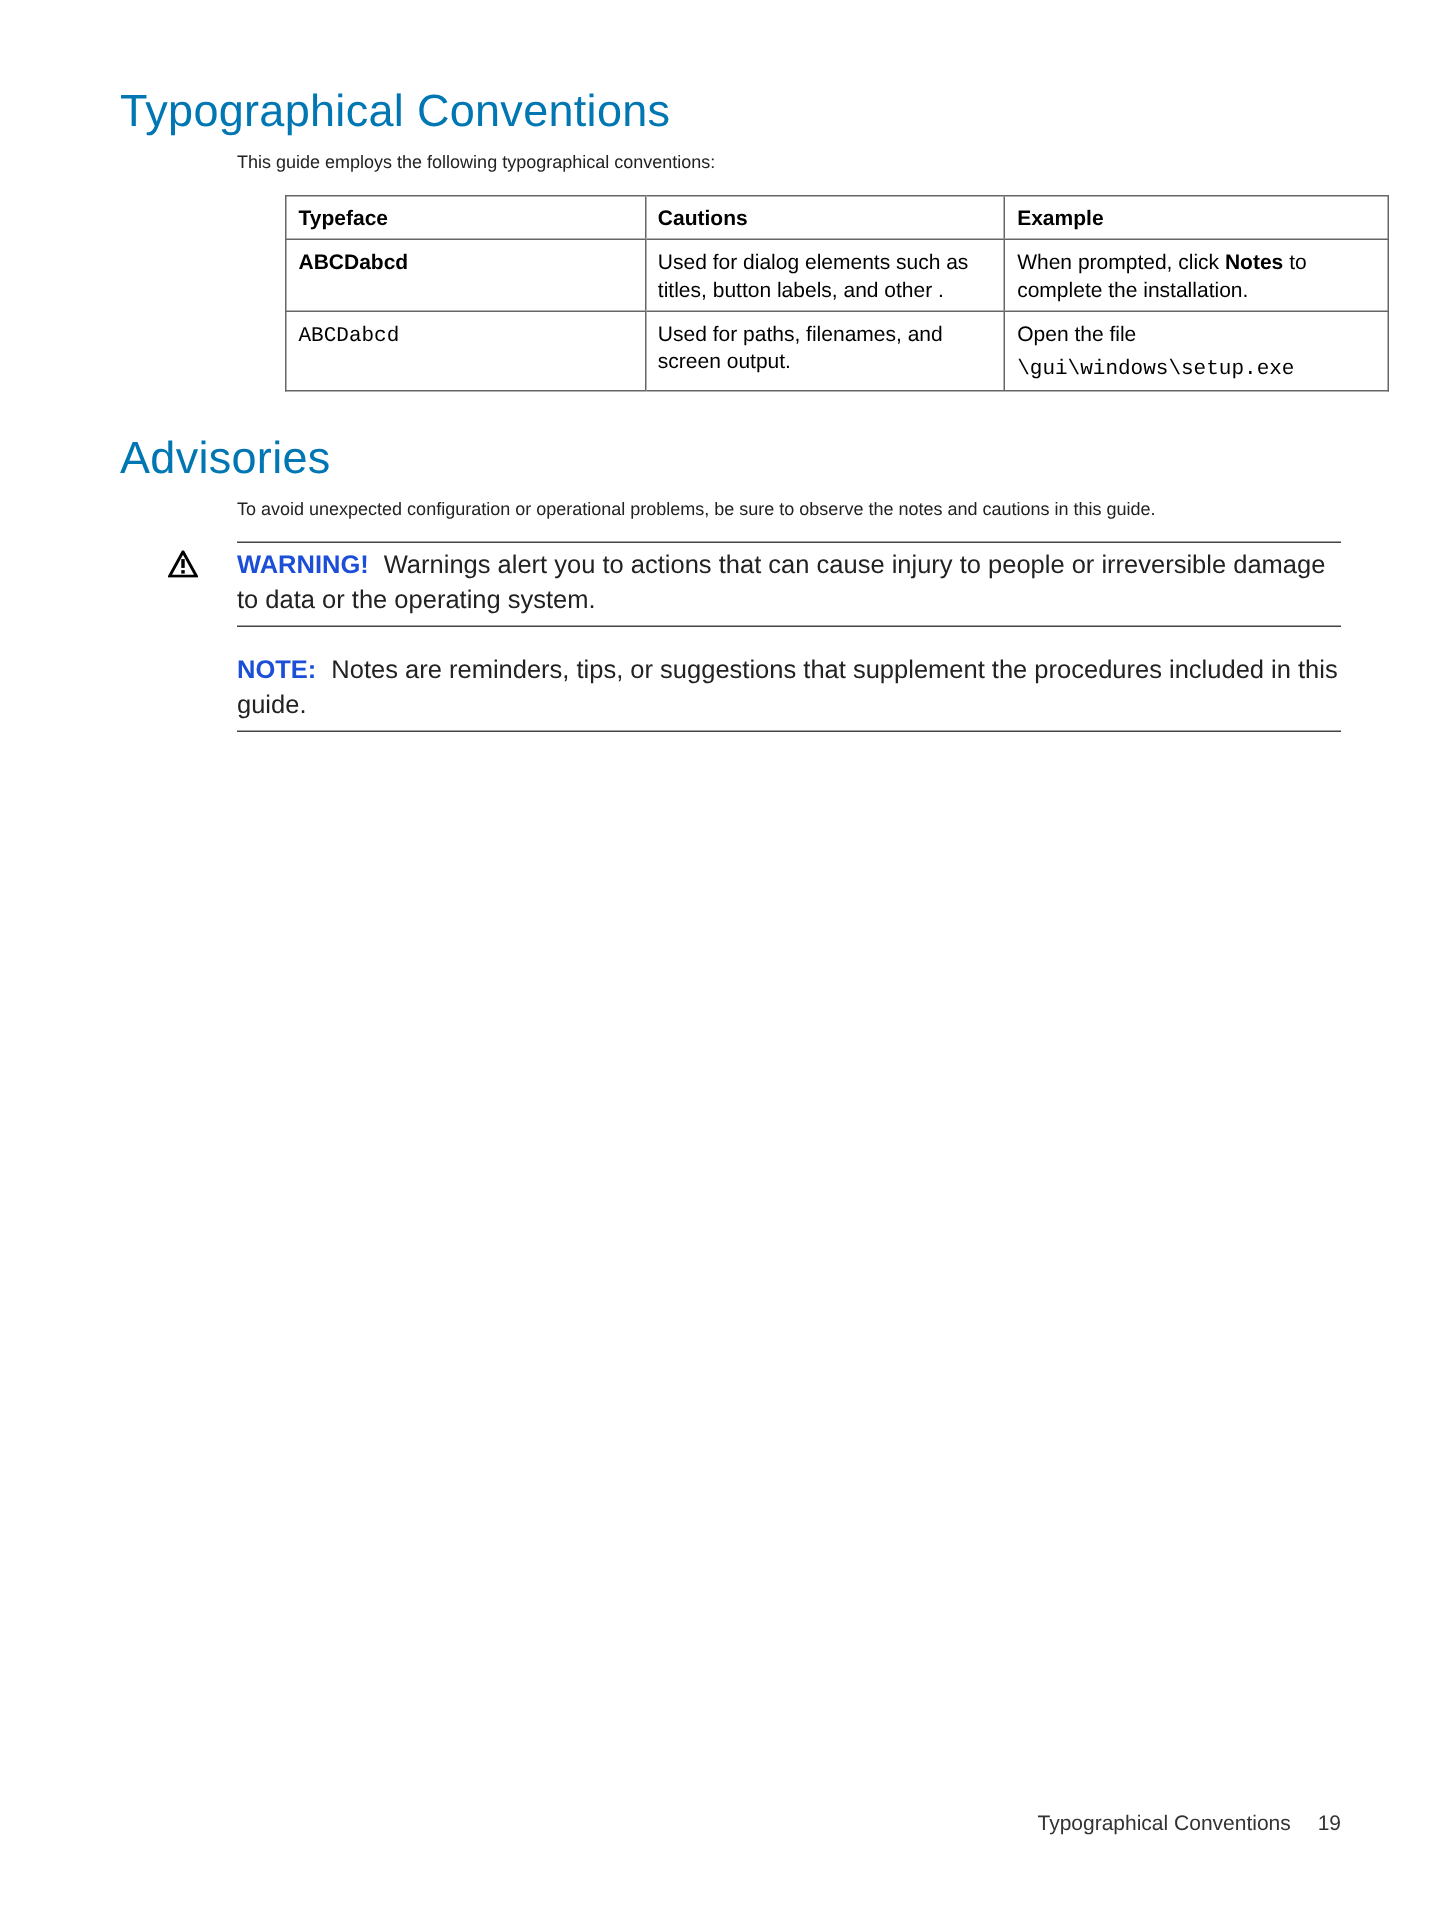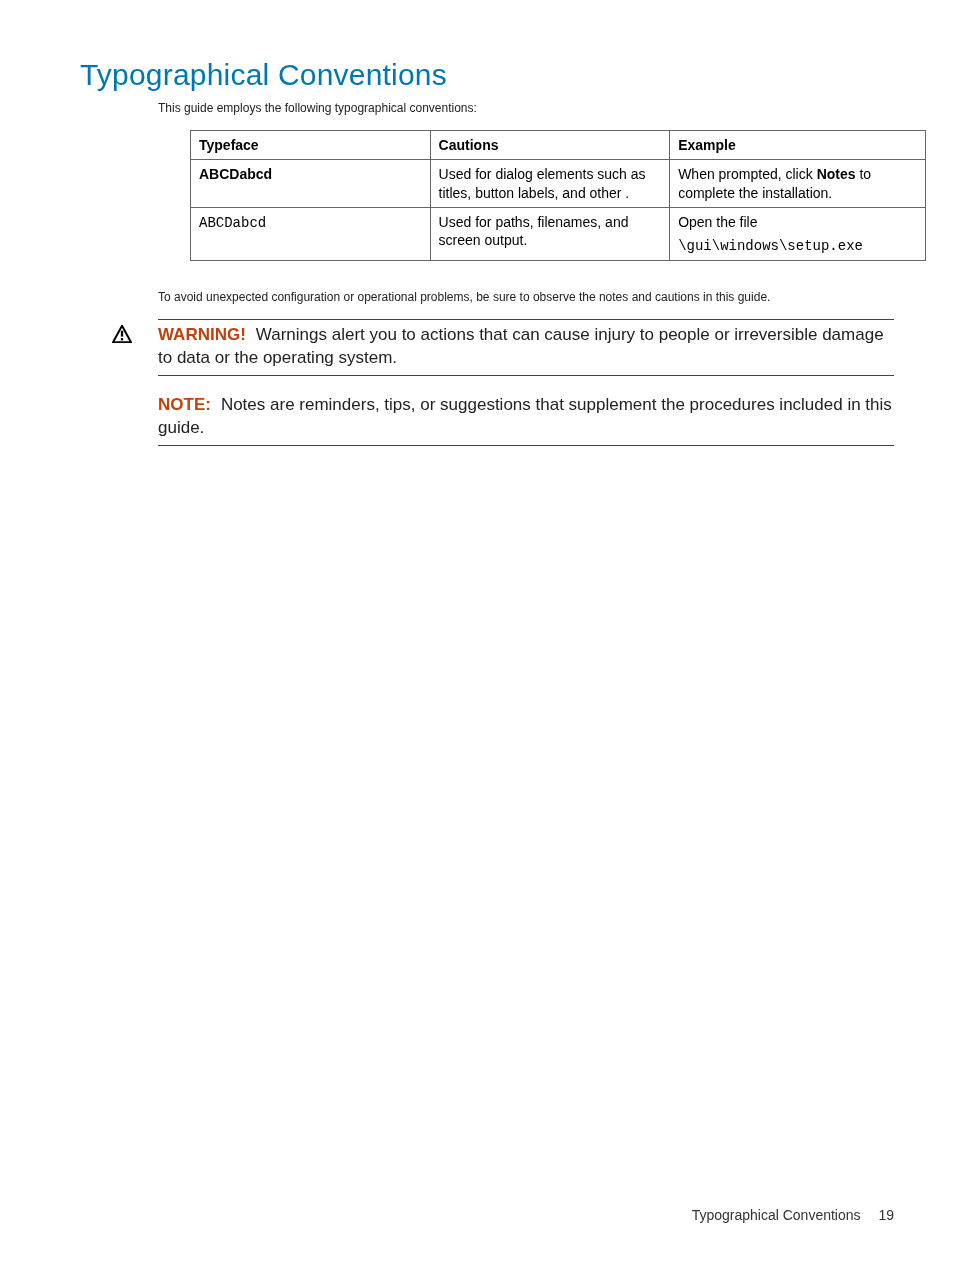--- a/index.html
+++ b/index.html
@@ -90,21 +90,21 @@
     padding: 4px 0 5px 0;
     font-family: "Arial Narrow", Arial, sans-serif;
     font-stretch: condensed;
     font-size: 17px;
     line-height: 1.35;
     color: #222;
   }
   .advisory.note-row .icon-col { }
   .advisory .label {
     font-weight: 700;
-    color: #c2410c;
+    color: #1d4ed8;
     margin-right: 10px;
   }
   .footer {
     position: absolute;
     bottom: 48px;
     right: 60px;
     font-family: "Arial Narrow", Arial, sans-serif;
     font-stretch: condensed;
     font-size: 14px;
     color: #333;
@@ -141,20 +141,21 @@
         <td>Used for paths, filenames, and screen output.</td>
         <td>
           <div>Open the file</div>
           <div class="mono ex-line2">\gui\windows\setup.exe</div>
         </td>
       </tr>
     </tbody>
   </table>
 
   <div class="advisories-block">
+    <h2 class="section-heading">Advisories</h2>
     <p class="intro">To avoid unexpected configuration or operational problems, be sure to observe the notes and cautions in this guide.</p>
 
     <div class="advisory-container">
 
       <div class="advisory">
         <div class="icon-col">
           <svg viewBox="0 0 24 22">
               <path d="M12 1 L23 21 L1 21 Z" fill="none" stroke="#000" stroke-width="2.4"></path>
               <rect x="10.6" y="7" width="2.8" height="7.2" fill="#000"></rect>
               <rect x="10.6" y="16" width="2.8" height="2.8" fill="#000"></rect>

